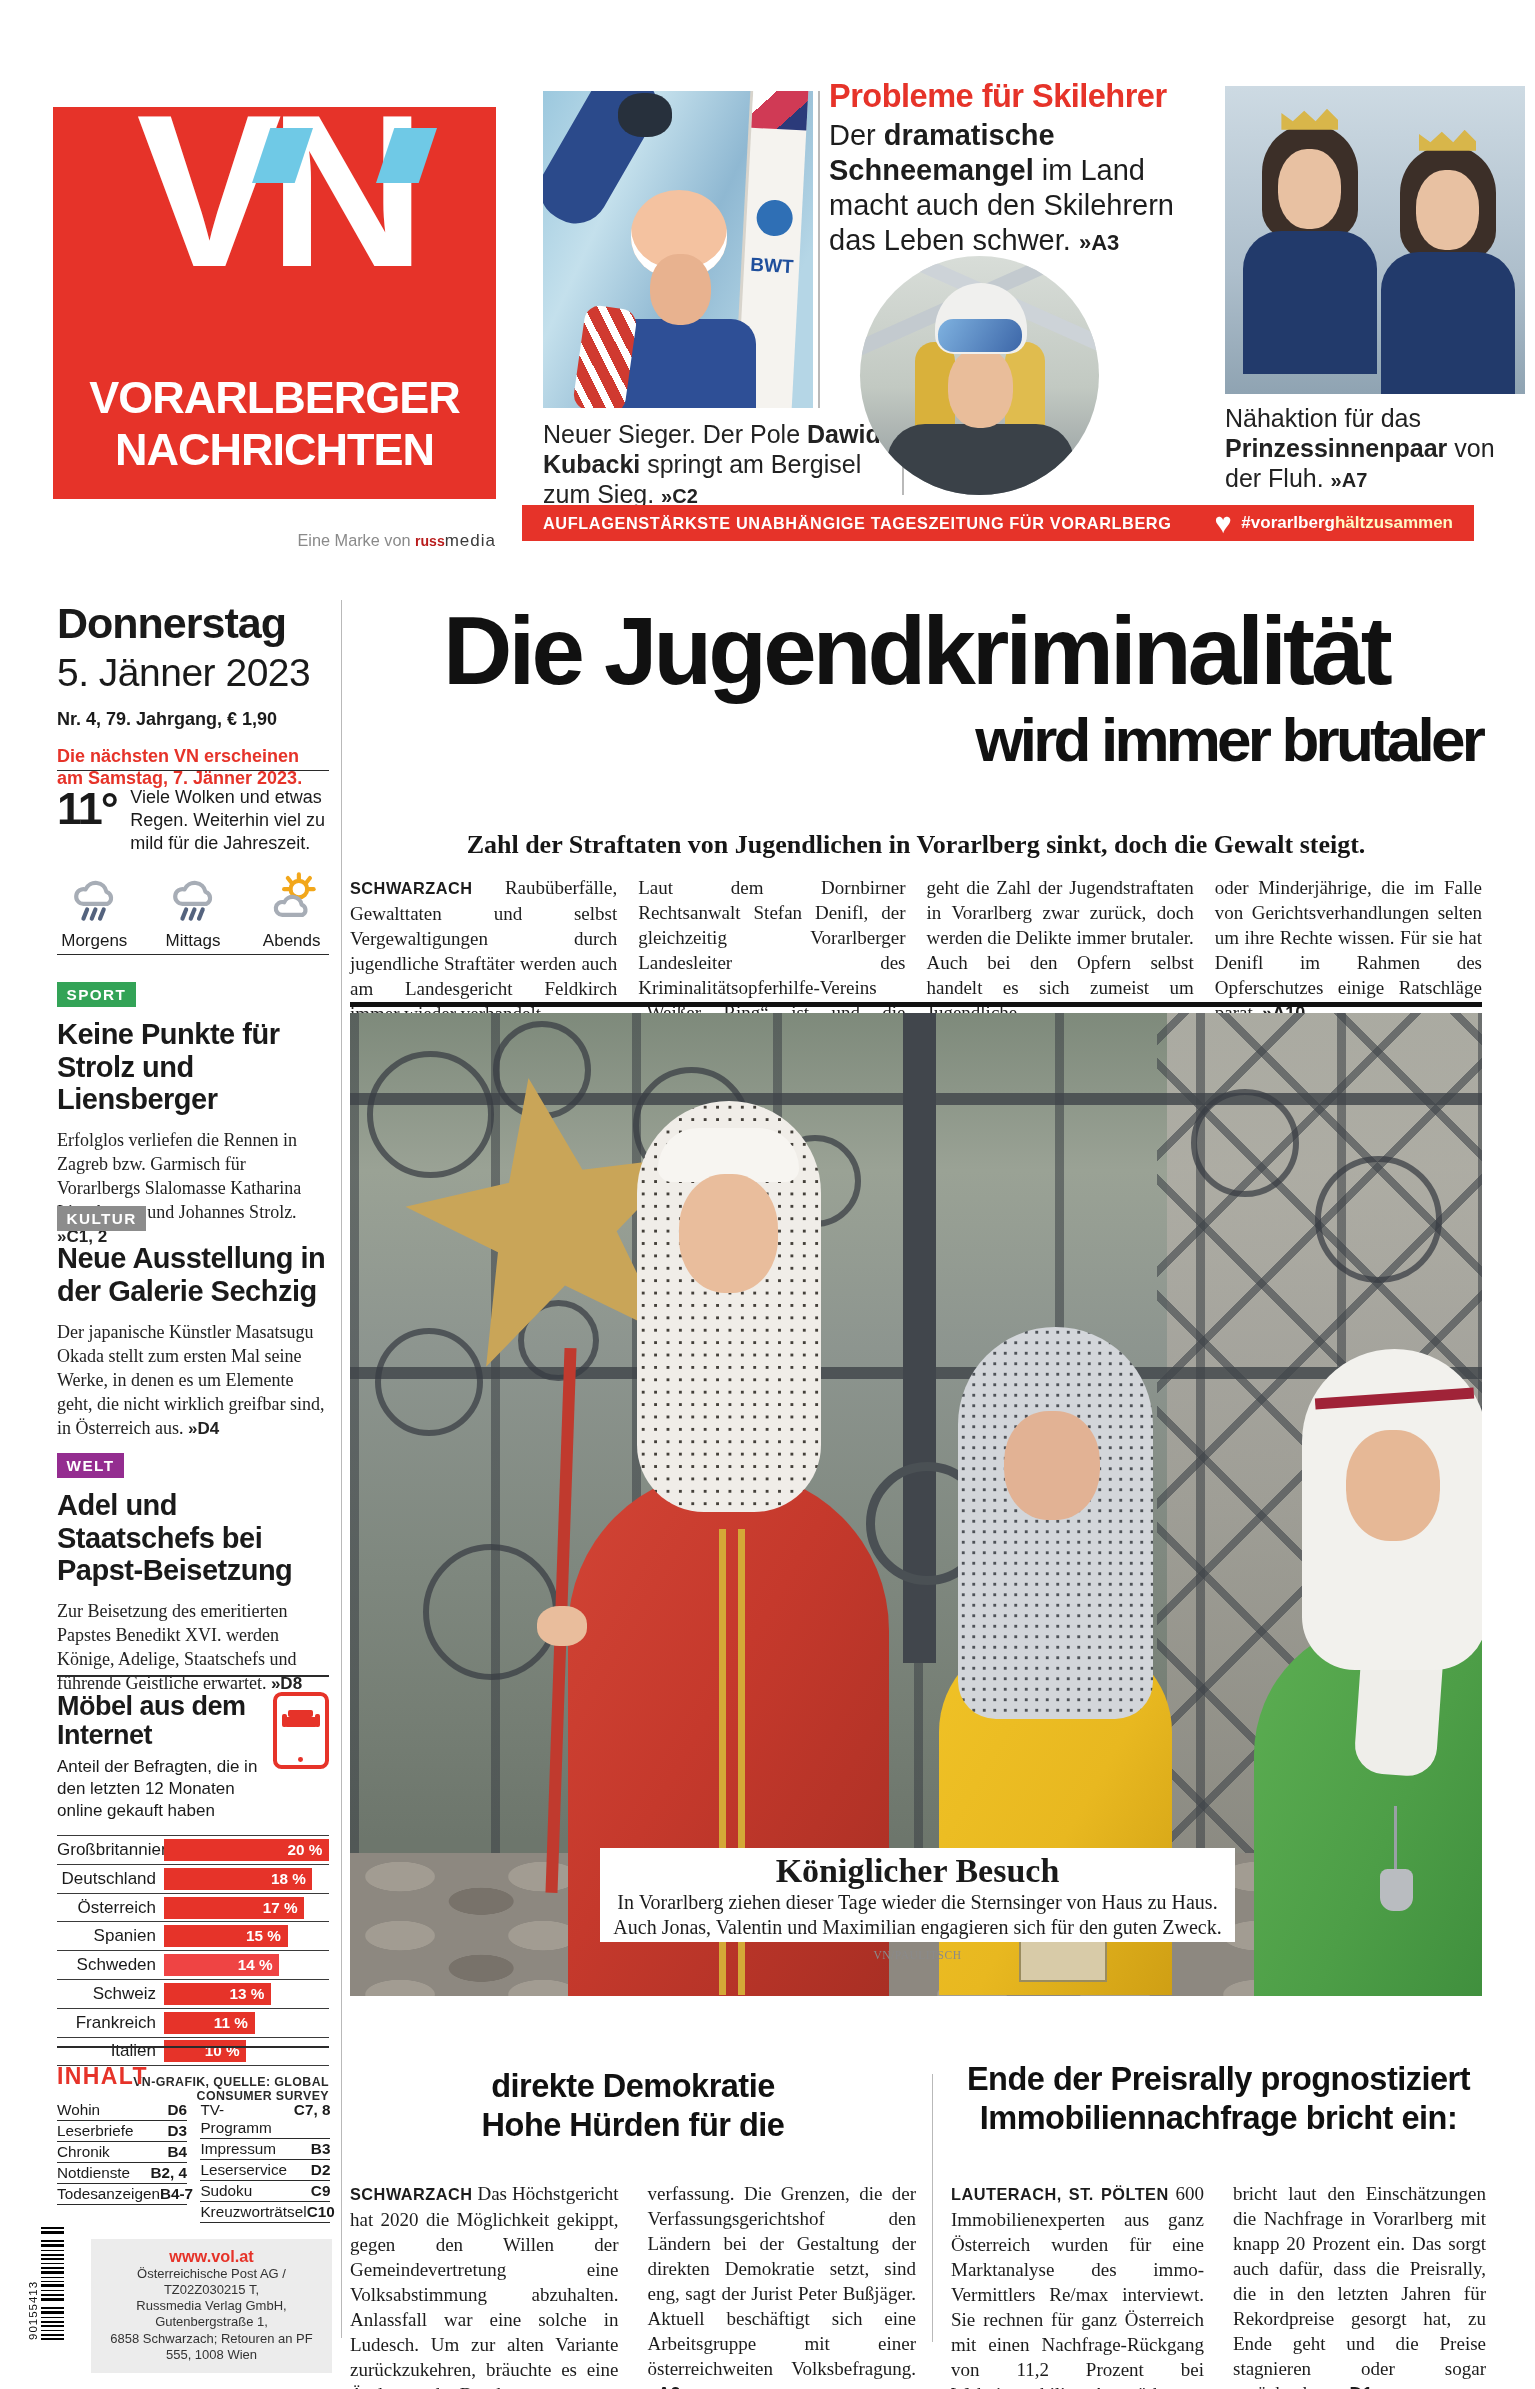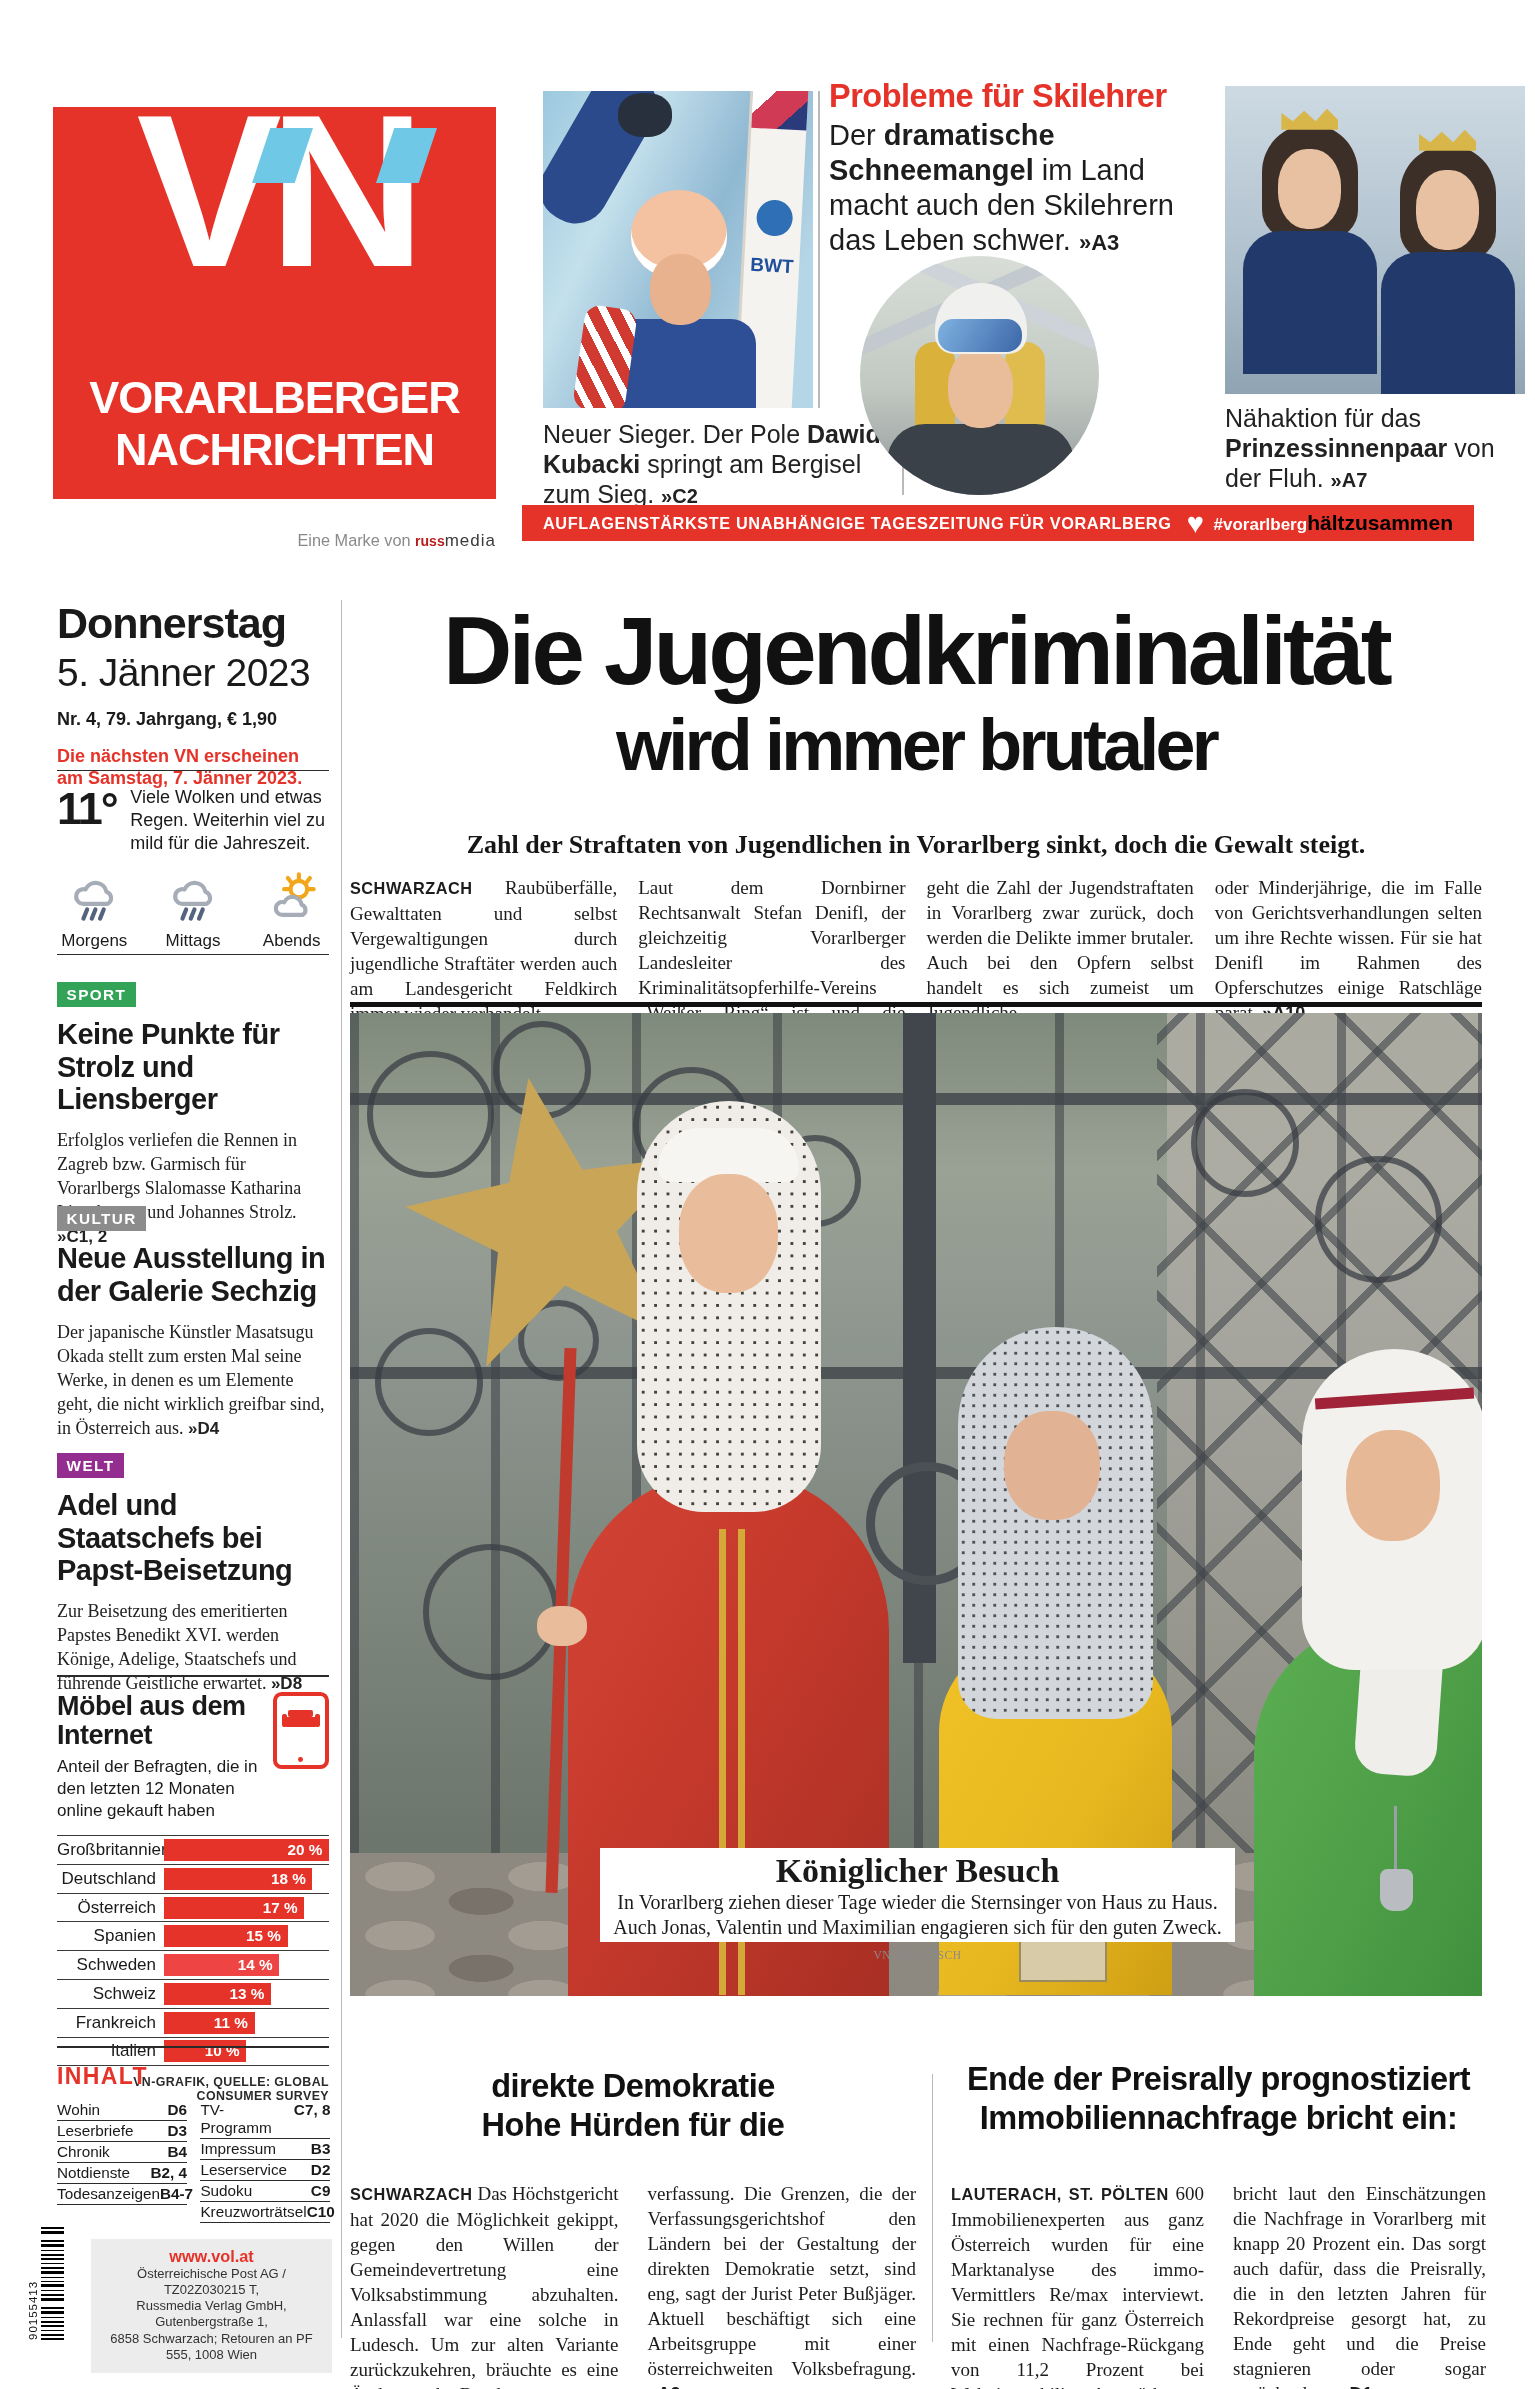--- a/index.html
+++ b/index.html
@@ -73,21 +73,21 @@
     clip-path:polygon(0 100%,0 20%,20% 60%,40% 10%,60% 60%,80% 0,100% 55%,100% 100%);}
   .pp-body{position:absolute;left:4.8px;top:107px;width:134px;height:143px;background:#223a6b;border-radius:38px 38px 0 0;}
 
   
   .banner{left:522px;top:505px;width:952px;height:36px;background:#e63329;display:flex;
           align-items:center;justify-content:space-between;padding:0 21px;box-sizing:border-box;}
   .banner-claim{color:#fff;font-weight:700;font-size:16.3px;letter-spacing:0.6px;}
   .banner-right{display:flex;align-items:center;gap:9.6px;}
   .heart{color:#fff;font-size:29px;line-height:1;}
   .hash-b{color:#fff;font-weight:700;font-size:17px;}
-  .hash-l{color:#000000;font-weight:700;font-size:21px;}
+  .hash-l{color:#fef9c3;font-weight:700;font-size:17px;}
 
   
   .dateblock{left:57px;top:602px;width:272px;}
   .db-day{font-size:43px;font-weight:700;letter-spacing:-1px;line-height:1;}
   .db-date{font-size:39px;font-weight:400;letter-spacing:-0.5px;line-height:1;margin-top:7.6px;}
   .db-issue{font-size:18px;font-weight:700;margin-top:17px;}
   .db-next{color:#e63329;font-size:18px;font-weight:700;line-height:22px;margin-top:15.3px;}
   .weather{left:57px;top:786px;width:272px;}
   .w-row{display:flex;gap:13.4px;}
   .w-temp{font-size:45px;font-weight:700;letter-spacing:-1.9px;line-height:1;}
@@ -134,21 +134,21 @@
   .imp-url{color:#e63329;font-weight:700;font-size:16.3px;}
   .imp-line{font-size:13px;line-height:16.3px;color:#333;}
   .barcode-wrap{left:27px;top:2227px;width:44px;height:113px;display:flex;gap:1.9px;}
   .barcode-num{writing-mode:vertical-rl;transform:rotate(180deg);font-size:11.5px;letter-spacing:1px;color:#111;}
   .barcode{width:23px;height:113px;
     background:repeating-linear-gradient(180deg,#000 0 1.9px,#fff 1.9px 3.8px,#000 3.8px 6.7px,#fff 6.7px 9.6px,#000 9.6px 10.5px,#fff 10.5px 13.4px);}
 
   
   .hl1{left:350px;top:600px;width:1132px;text-align:center;font-size:96px;font-weight:700;
        letter-spacing:-3.8px;line-height:1.06;color:#111;}
-  .hl2{left:350px;top:707px;width:1132px;text-align:center;font-size:72px;font-weight:700;
+  .hl2{left:350px;top:707px;width:1132px;text-align:right;font-size:62px;font-weight:700;
        letter-spacing:-3.8px;line-height:1.06;color:#111;}
   .subhead{left:350px;top:830px;width:1132px;text-align:center;font-family:"Liberation Serif",serif;
            font-weight:700;font-size:26px;color:#161616;}
   .lead-cols{left:350px;top:875px;width:1132px;display:flex;gap:21px;}
   .lead-col{flex:1;font-family:"Liberation Serif",serif;font-size:19px;line-height:25px;text-align:justify;color:#1c1c1c;}
   .city{font-family:"Liberation Sans",sans-serif;font-weight:700;font-size:16.3px;letter-spacing:0.5px;}
   .lead-col .ref{font-size:18px;}
   .photo-rule{left:350px;top:1002px;width:1132px;height:4.8px;background:#111;}
 
   

